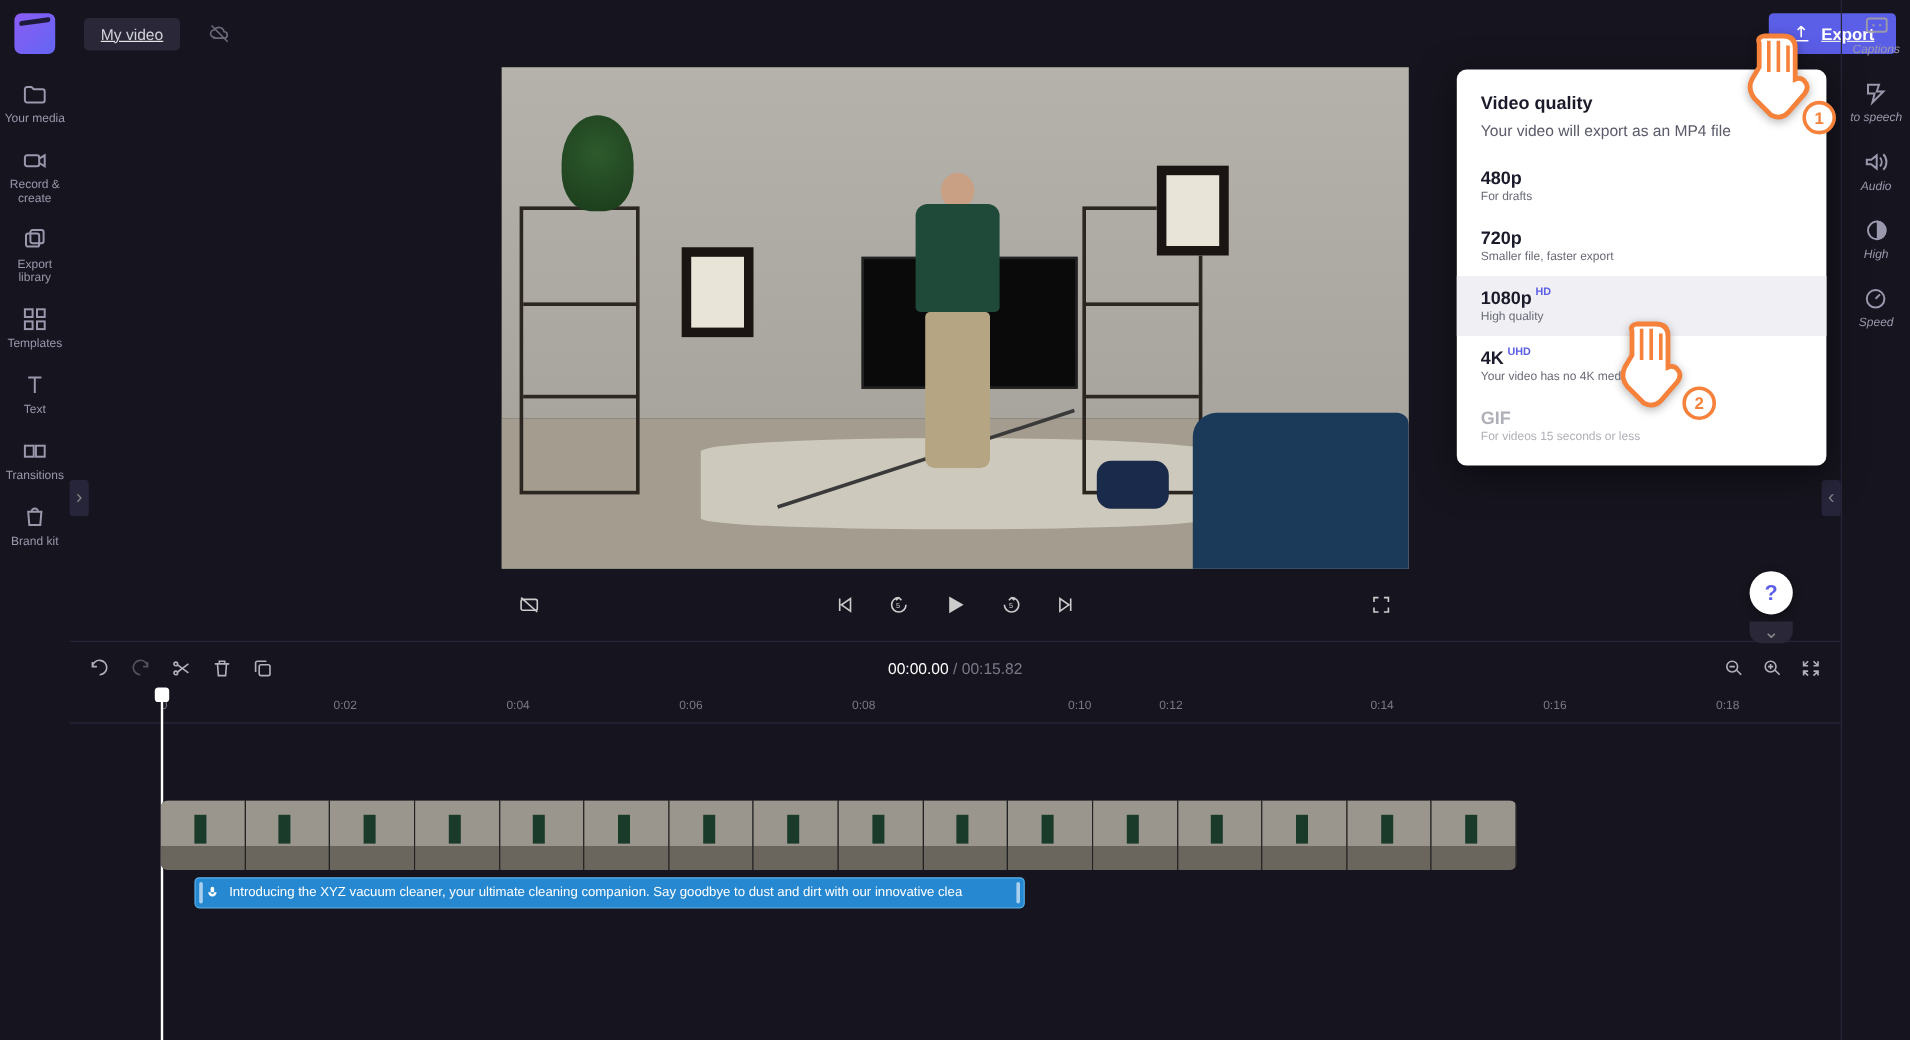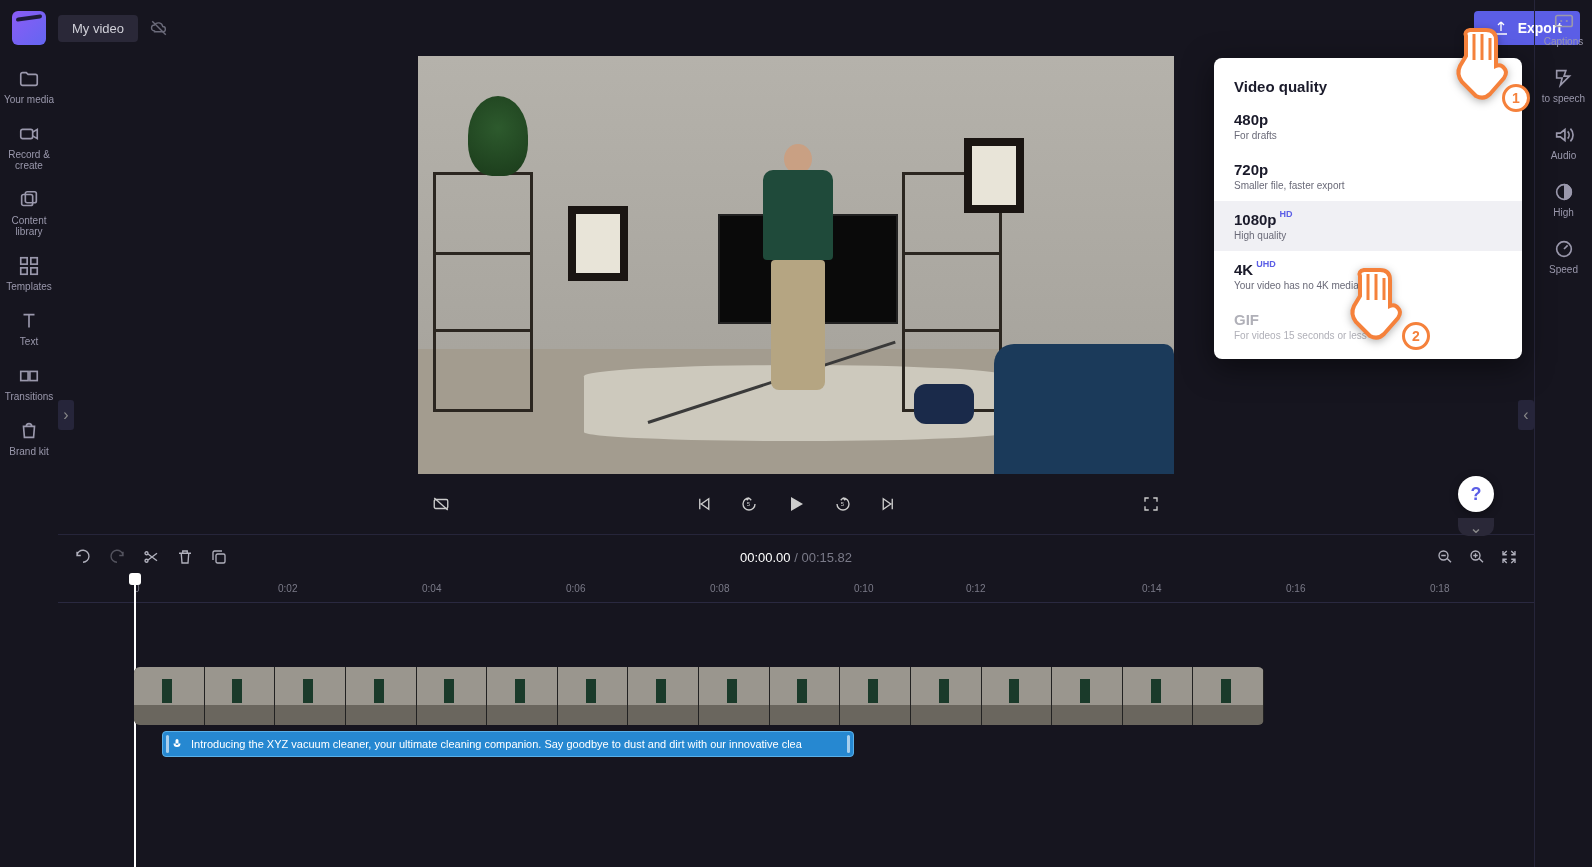--- a/index.html
+++ b/index.html
@@ -1,26 +1,26 @@
 <!DOCTYPE html>
 <html><head>
 <meta charset="utf-8">
 <style>
 * { margin:0; padding:0; box-sizing:border-box; font-family:-apple-system,Segoe UI,sans-serif; }
 body { background:#16151f; color:#e8e8e8; width:1592px; height:867px; overflow:hidden; position:relative; }
-.topbar { height:56px; display:flex; align-items:center; padding:0 12px; gap:12px; }
+.topbar { height:56px; display:flex; align-items:center; padding:0 12px; gap:24px;text-decoration:underline; }
 .logo { width:34px; height:34px; background:linear-gradient(135deg,#8b5cf6,#6366f1); border-radius:6px; position:relative; }
 .logo::before { content:''; position:absolute; top:5px; left:4px; width:26px; height:4px; background:#1e1b3a; border-radius:2px; transform:skewY(-8deg); }
 .title-chip { background:#2a2838; padding:6px 14px; border-radius:4px; font-size:13px; color:#d0d0d8; }
 .cloud-icon { color:#6b6b7a; }
 .export-btn { margin-left:auto; background:#5b5ee6; padding:8px 18px; border-radius:4px; display:flex; align-items:center; gap:8px; font-size:14px; font-weight:600; color:#fff; cursor:pointer; }
 .left-rail { position:absolute; left:0; top:56px; bottom:0; width:58px; display:flex; flex-direction:column; align-items:center; padding-top:12px; gap:18px; }
 .rail-item { display:flex; flex-direction:column; align-items:center; gap:4px; color:#9a98ac; font-size:10px; cursor:pointer; text-align:center; line-height:1.1; }
 .rail-item svg { width:22px; height:22px; }
-.right-rail { position:absolute; right:0; top:0; bottom:0; width:58px; border-left:1px solid #26253a; display:flex; flex-direction:column; padding-top:10px; gap:20px; }
+.right-rail { position:absolute; right:0; top:0; bottom:0; width:58px; border-left:1px solid #26253a; display:flex; flex-direction:column; align-items:center; padding-top:10px; gap:20px;font-style:italic; }
 .rail-expand { position:absolute; top:400px; width:16px; height:30px; background:#26253a; display:flex; align-items:center; justify-content:center; color:#888; border-radius:3px; }
 .left-expand { left:58px; }
 .right-expand { right:58px; }
 .preview-area { position:absolute; left:58px; right:58px; top:56px; height:478px; display:flex; flex-direction:column; align-items:center; }
 .video-frame { width:756px; height:424px; background:#6f6c64; position:relative; overflow:hidden; }
 .room-wall { position:absolute; inset:0; background:linear-gradient(#b5b2ab 0%,#a8a59e 70%,#8a8680 70%,#8a8680 100%); }
 .floor { position:absolute; bottom:0; left:0; right:0; height:30%; background:#a39c8f; }
 .rug { position:absolute; bottom:8%; left:22%; width:56%; height:18%; background:#cdc9bd; border-radius:50% 50% 48% 48%/15% 15% 12% 12%; }
 .shelf { position:absolute; width:100px; height:240px; border:3px solid #2b2620; background:transparent; }
 .shelf.left { left:15px; bottom:62px; }
@@ -111,21 +111,21 @@
         <rect x="3" y="7" width="13" height="10" rx="2"></rect>
         <path d="M16 10l5-3v10l-5-3"></path>
       </svg>
       <span>Record &amp; create</span>
     </div>
   <div class="rail-item">
       <svg viewBox="0 0 24 24" class="ic">
         <rect x="4" y="6" width="12" height="12" rx="2"></rect>
         <rect x="8" y="3" width="12" height="12" rx="2"></rect>
       </svg>
-      <span>Content library</span>
+      <span>Export library</span>
     </div>
   <div class="rail-item">
       <svg viewBox="0 0 24 24" class="ic">
         <rect x="3" y="3" width="7" height="7"></rect>
         <rect x="14" y="3" width="7" height="7"></rect>
         <rect x="3" y="14" width="7" height="7"></rect>
         <rect x="14" y="14" width="7" height="7"></rect>
       </svg>
       <span>Templates</span>
     </div>
@@ -245,20 +245,21 @@
     <span class="pb-icon pb-right">
         <svg class="ic" viewBox="0 0 24 24">
           <path d="M4 9V4h5m6 0h5v5m0 6v5h-5m-6 0H4v-5"></path>
         </svg>
       </span>
   </div>
 </div>
 
 <div class="export-popup">
   <h3>Video quality</h3>
+  <div class="sub">Your video will export as an MP4 file</div>
   <div class="q-option">
       <div class="q-label">
         <span>480p</span>
       </div>
       <div class="q-desc">For drafts</div>
     </div>
   <div class="q-option">
       <div class="q-label">
         <span>720p</span>
       </div>
@@ -341,21 +342,21 @@
           </svg>
         </span>
     </div>
   </div>
   <div class="ruler">
     <span class="tick" style="left:76px">0</span>
     <span class="tick" style="left:220px">0:02</span>
     <span class="tick" style="left:364px">0:04</span>
     <span class="tick" style="left:508px">0:06</span>
     <span class="tick" style="left:652px">0:08</span>
-    <span class="tick" style="left:796px">0:10</span>
+    <span class="tick" style="left:832px">0:10</span>
     <span class="tick" style="left:908px">0:12</span>
     <span class="tick" style="left:1084px">0:14</span>
     <span class="tick" style="left:1228px">0:16</span>
     <span class="tick" style="left:1372px">0:18</span>
   </div>
   <div class="playhead"></div>
   <div class="tracks">
     <div style="height:4px"></div>
     <div class="video-track" style="margin-left:60px">
       <span class="mute-badge">

